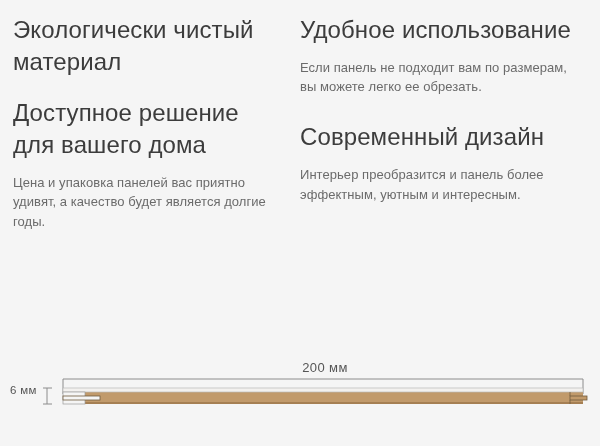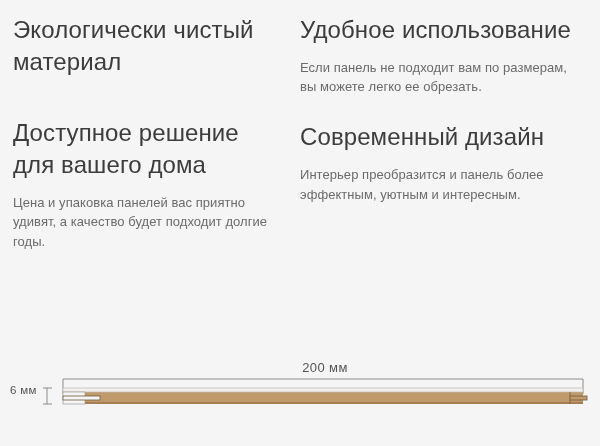--- a/index.html
+++ b/index.html
@@ -42,21 +42,21 @@
   }
   .col-right {
     width: 300px;
     padding: 14px 16px 0 0px;
   }
 
   .feature {
     margin: 0 0 14px 0;
   }
   .feature.gap-lg {
-    margin-top: 40px;
+    margin-top: 20px;
   }
   .feature.gap-sm {
     margin-top: 24px;
   }
 
   h2.feature-title {
     margin: 0 0 12px 0;
     font-size: 24px;
     line-height: 1.32;
     font-weight: 400;
@@ -104,21 +104,21 @@
   <div class="columns">
 
     <div class="col col-left">
 
       <div class="feature">
         <h2 class="feature-title">Экологически чистый материал</h2>
       </div>
 
       <div class="feature gap-lg">
         <h2 class="feature-title">Доступное решение для вашего дома</h2>
-        <p class="feature-body">Цена и упаковка панелей вас приятно удивят, а качество будет подходит долгие годы.</p>
+        <p class="feature-body">Цена и упаковка панелей вас приятно удивят, а качество будет является долгие годы.</p>
       </div>
 
     </div>
 
     <div class="col col-right">
 
       <div class="feature">
         <h2 class="feature-title">Удобное использование</h2>
         <p class="feature-body">Если панель не подходит вам по размерам, вы можете легко ее обрезать.</p>
       </div>

